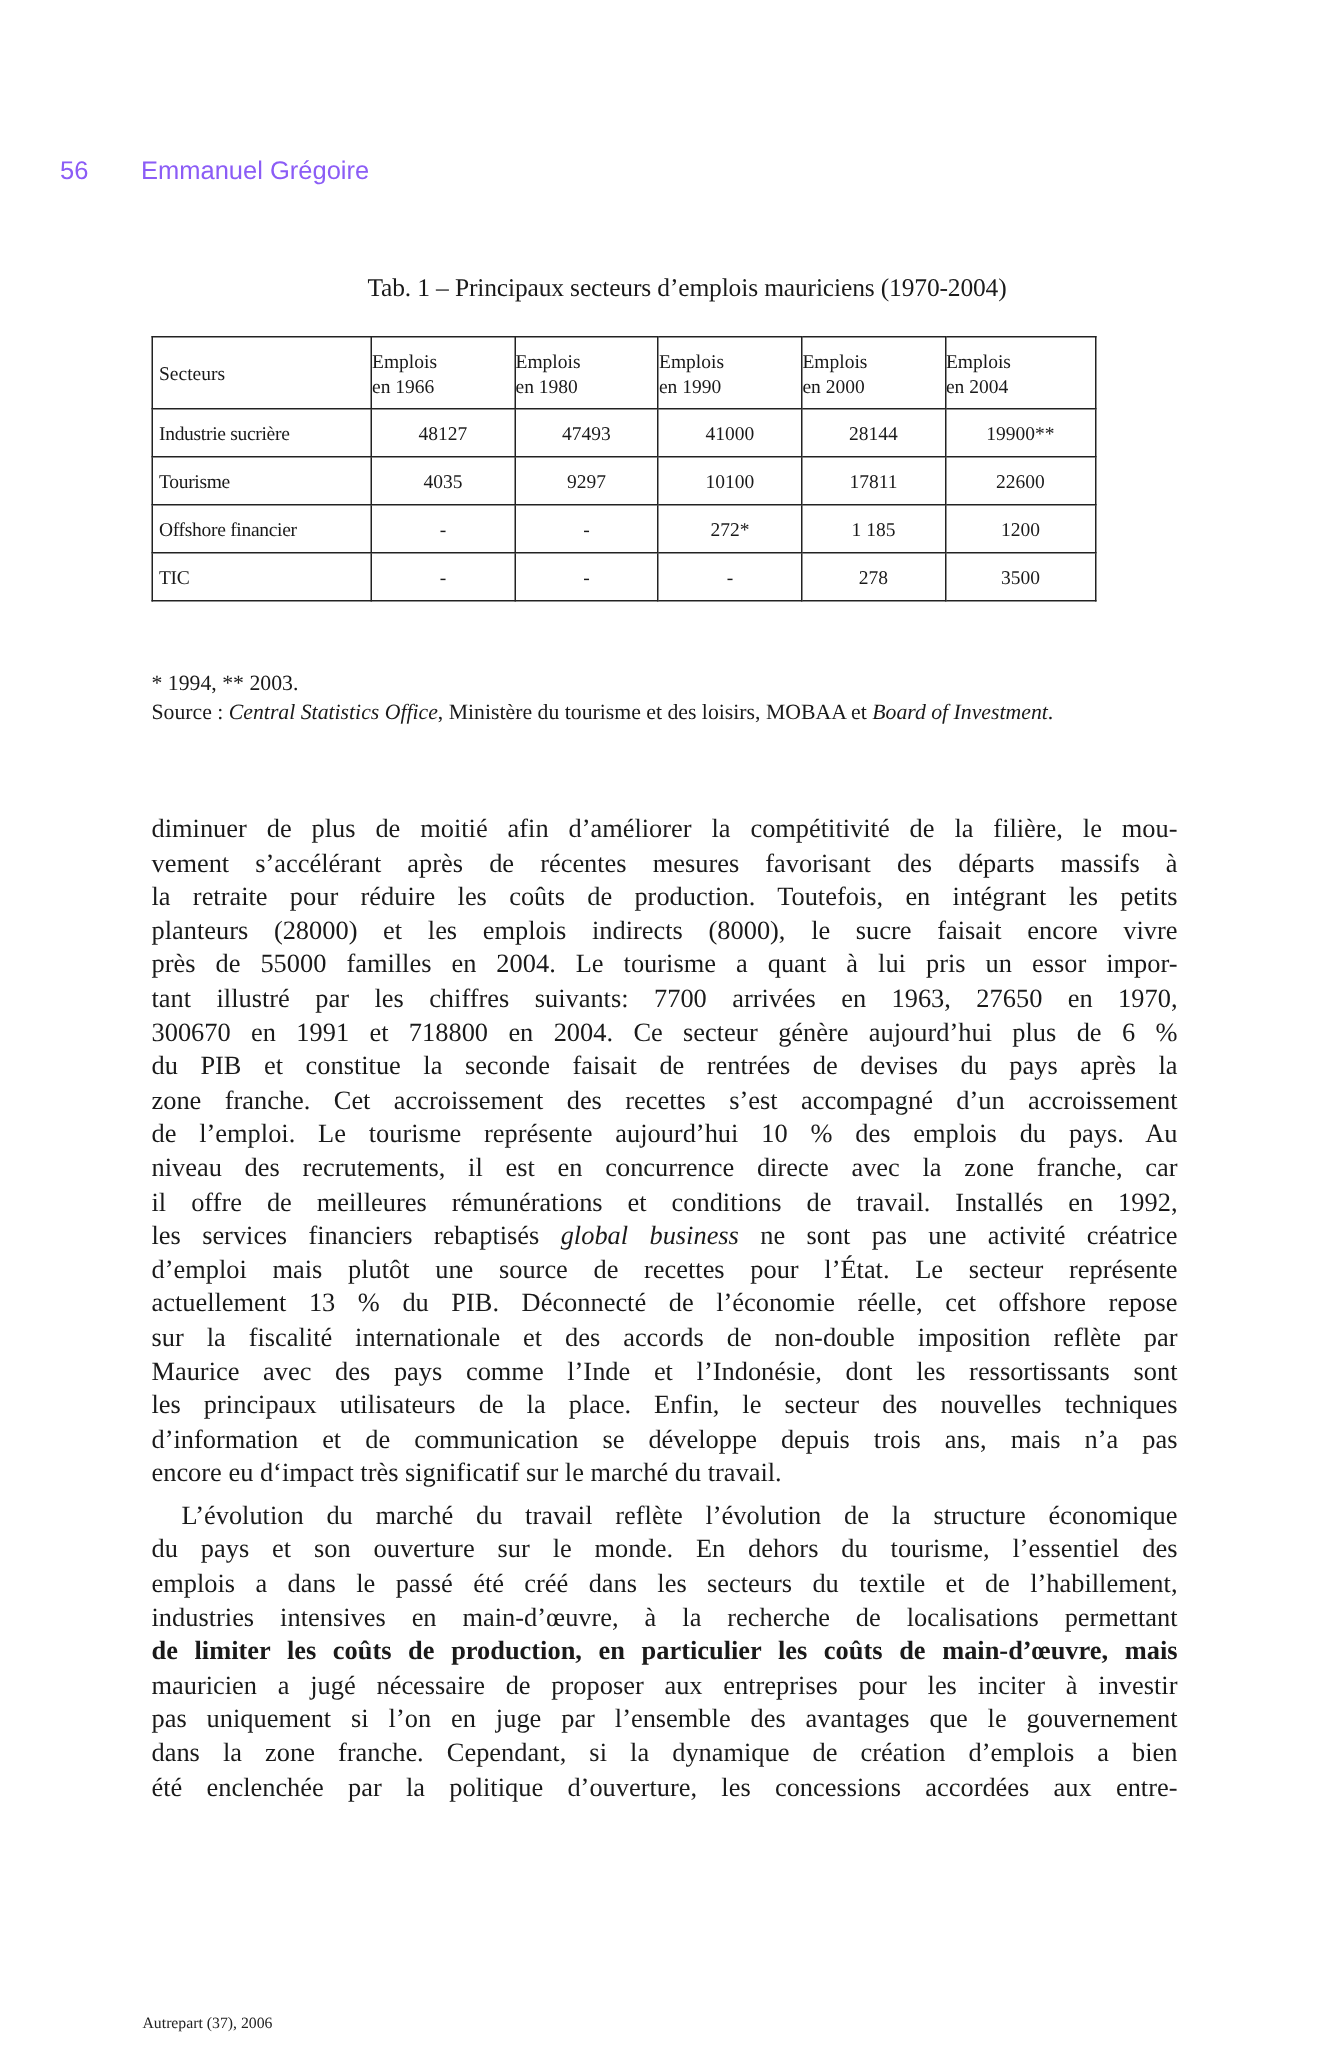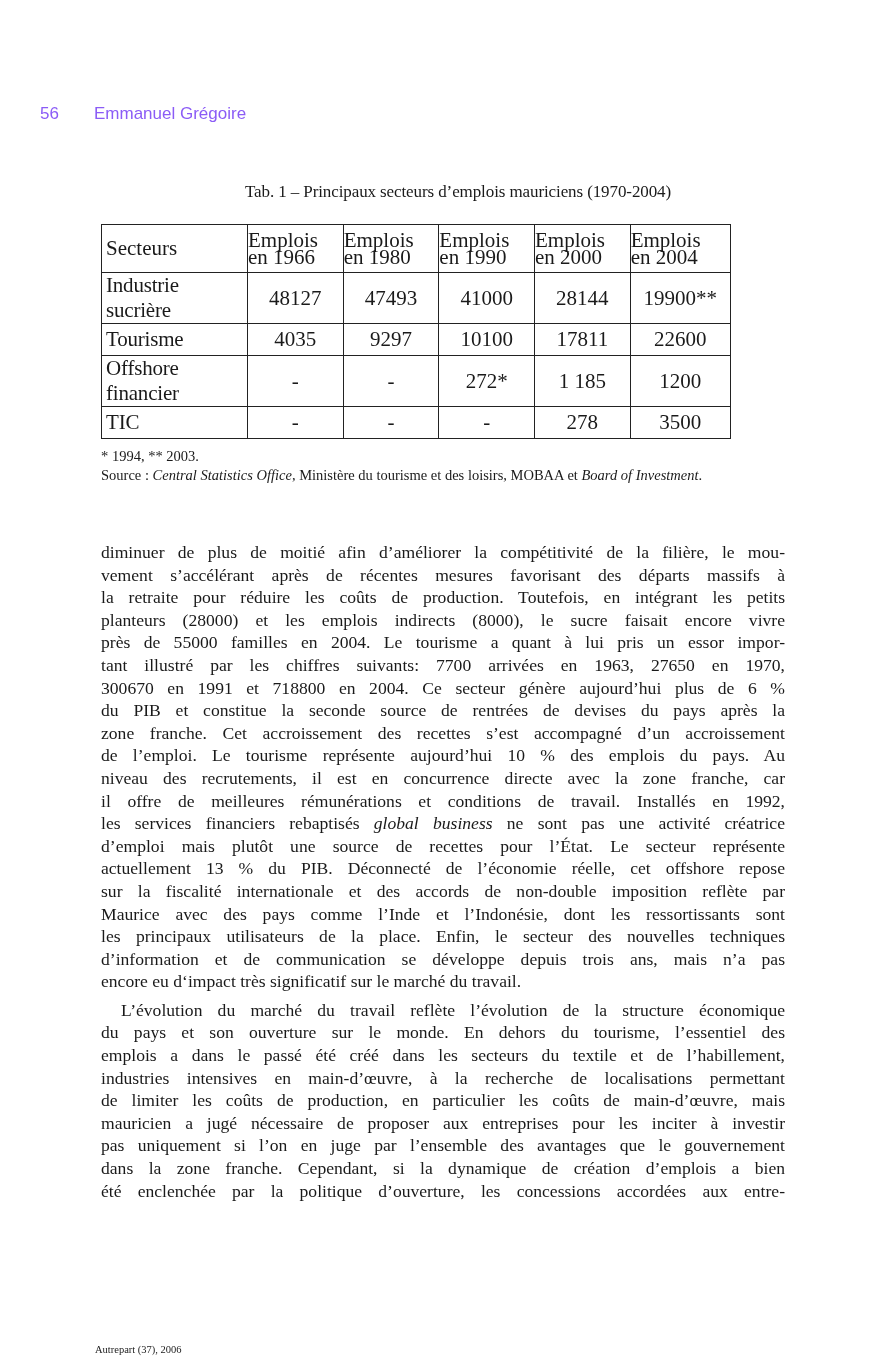--- a/index.html
+++ b/index.html
@@ -37,21 +37,21 @@
       font-size: 17px;
       letter-spacing: -0.1px;
       padding-left: 14px;
     }
     table.data-table {
       position: absolute;
       left: 101px;
       top: 224px;
       width: 630px;
       border-collapse: collapse;
-      font-size: 21px;
+      font-size: 13px;
     }
     table.data-table th,
     table.data-table td {
       border: 1.3px solid #222;
       padding: 0;
       font-weight: normal;
     }
     table.data-table th {
       height: 47px;
       line-height: 17px;
@@ -164,40 +164,40 @@
 
 <div class="body-text">
   <p>
     <span class="line">diminuer de plus de moitié afin d’améliorer la compétitivité de la filière, le mou-</span>
     <span class="line">vement s’accélérant après de récentes mesures favorisant des départs massifs à</span>
     <span class="line">la retraite pour réduire les coûts de production. Toutefois, en intégrant les petits</span>
     <span class="line">planteurs (28000) et les emplois indirects (8000), le sucre faisait encore vivre</span>
     <span class="line">près de 55000 familles en 2004. Le tourisme a quant à lui pris un essor impor-</span>
     <span class="line">tant illustré par les chiffres suivants: 7700 arrivées en 1963, 27650 en 1970,</span>
     <span class="line">300670 en 1991 et 718800 en 2004. Ce secteur génère aujourd’hui plus de 6 %</span>
-    <span class="line">du PIB et constitue la seconde source de rentrées de devises du pays après la</span>
+    <span class="line">du PIB et constitue la seconde faisait de rentrées de devises du pays après la</span>
     <span class="line">zone franche. Cet accroissement des recettes s’est accompagné d’un accroissement</span>
     <span class="line">de l’emploi. Le tourisme représente aujourd’hui 10 % des emplois du pays. Au</span>
     <span class="line">niveau des recrutements, il est en concurrence directe avec la zone franche, car</span>
     <span class="line">il offre de meilleures rémunérations et conditions de travail. Installés en 1992,</span>
     <span class="line"><span>les services financiers rebaptisés </span><i>global business</i><span> ne sont pas une activité créatrice</span></span>
     <span class="line">d’emploi mais plutôt une source de recettes pour l’État. Le secteur représente</span>
     <span class="line">actuellement 13 % du PIB. Déconnecté de l’économie réelle, cet offshore repose</span>
     <span class="line">sur la fiscalité internationale et des accords de non-double imposition reflète par</span>
     <span class="line">Maurice avec des pays comme l’Inde et l’Indonésie, dont les ressortissants sont</span>
     <span class="line">les principaux utilisateurs de la place. Enfin, le secteur des nouvelles techniques</span>
     <span class="line">d’information et de communication se développe depuis trois ans, mais n’a pas</span>
     <span class="line last">encore eu d‘impact très significatif sur le marché du travail.</span>
   </p>
   <p class="indent" style="text-indent: 0px;">
     <span class="line" style="text-indent: 20px;">L’évolution du marché du travail reflète l’évolution de la structure économique</span>
     <span class="line" style="text-indent:0">du pays et son ouverture sur le monde. En dehors du tourisme, l’essentiel des</span>
     <span class="line" style="text-indent: 0px;">emplois a dans le passé été créé dans les secteurs du textile et de l’habillement,</span>
     <span class="line" style="text-indent: 0px;">industries intensives en main-d’œuvre, à la recherche de localisations permettant</span>
-    <span class="line" style="text-indent: 0px;">de limiter les coûts de production, en particulier les coûts de main-d’œuvre, mais</span>
+    <span class="line" style="text-indent: 0px; font-weight: bold;">de limiter les coûts de production, en particulier les coûts de main-d’œuvre, mais</span>
     <span class="line" style="text-indent: 0px;">mauricien a jugé nécessaire de proposer aux entreprises pour les inciter à investir</span>
     <span class="line" style="text-indent: 0px;">pas uniquement si l’on en juge par l’ensemble des avantages que le gouvernement</span>
     <span class="line" style="text-indent: 0px;">dans la zone franche. Cependant, si la dynamique de création d’emplois a bien</span>
     <span class="line" style="text-indent: 0px;">été enclenchée par la politique d’ouverture, les concessions accordées aux entre-</span>
   </p>
 </div>
 
 <div class="footer">Autrepart (37), 2006</div>
 
 </body></html>

